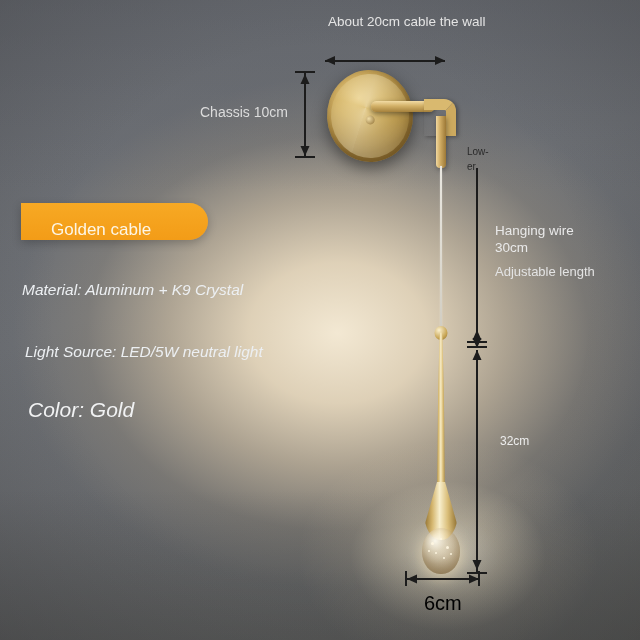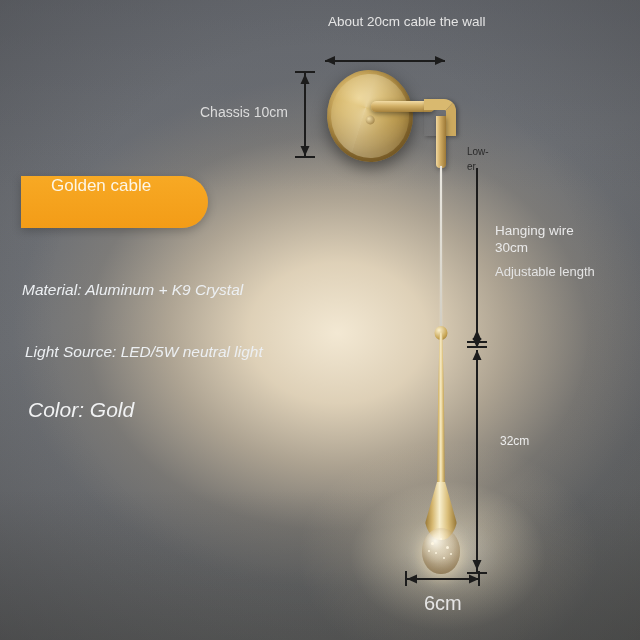--- a/index.html
+++ b/index.html
@@ -92,28 +92,28 @@
 
   
   .dim-line{position:absolute;background:#1c1c1c;}
   .ann{position:absolute;color:#e7e7e7;}
   .label-20{left:328px;top:14px;width:160px;font-size:13.5px;line-height:16px;color:#e4e4e4;}
   .label-chassis{left:200px;top:104px;font-size:14px;color:#dcdcdc;}
   .label-lower{left:467px;top:144px;font-size:10px;line-height:15px;color:#2a2a2a;width:28px;}
   .label-hang{left:495px;top:222px;font-size:13.5px;line-height:17px;color:#e9e9e9;}
   .label-adj{left:495px;top:264px;font-size:13px;color:#e3e3e3;}
   .label-32{left:500px;top:434px;font-size:12px;color:#ededed;}
-  .label-6{left:424px;top:592px;font-size:20px;color:#e5e5e5;}
-
-  
-  .badge{position:absolute;left:21px;top:176px;width:187px;height:52px;
+  .label-6{left:424px;top:592px;font-size:20px;color:#000000;}
+
+  
+  .badge{position:absolute;left:21px;top:203px;width:187px;height:37px;
     background:linear-gradient(180deg,#f7a924 0%,#f39c17 100%);
     border-radius:0 28px 28px 0;
     box-shadow:0 3px 10px rgba(0,0,0,0.22);
-    display:flex;align-items:flex-start;}
+    display:flex;align-items:flex-end;}
   .badge span{margin-left:30px;font-size:17px;color:#fdf6e6;}
   .info{position:absolute;color:#eceff2;font-size:15.5px;font-style:italic;}
   .info-material{left:22px;top:281px;}
   .info-source{left:25px;top:343px;}
   .info-color{left:28px;top:398px;font-size:21px;color:#f1f2f3;}
 </style>
 </head>
 <body>
 
 <div id="scene">

